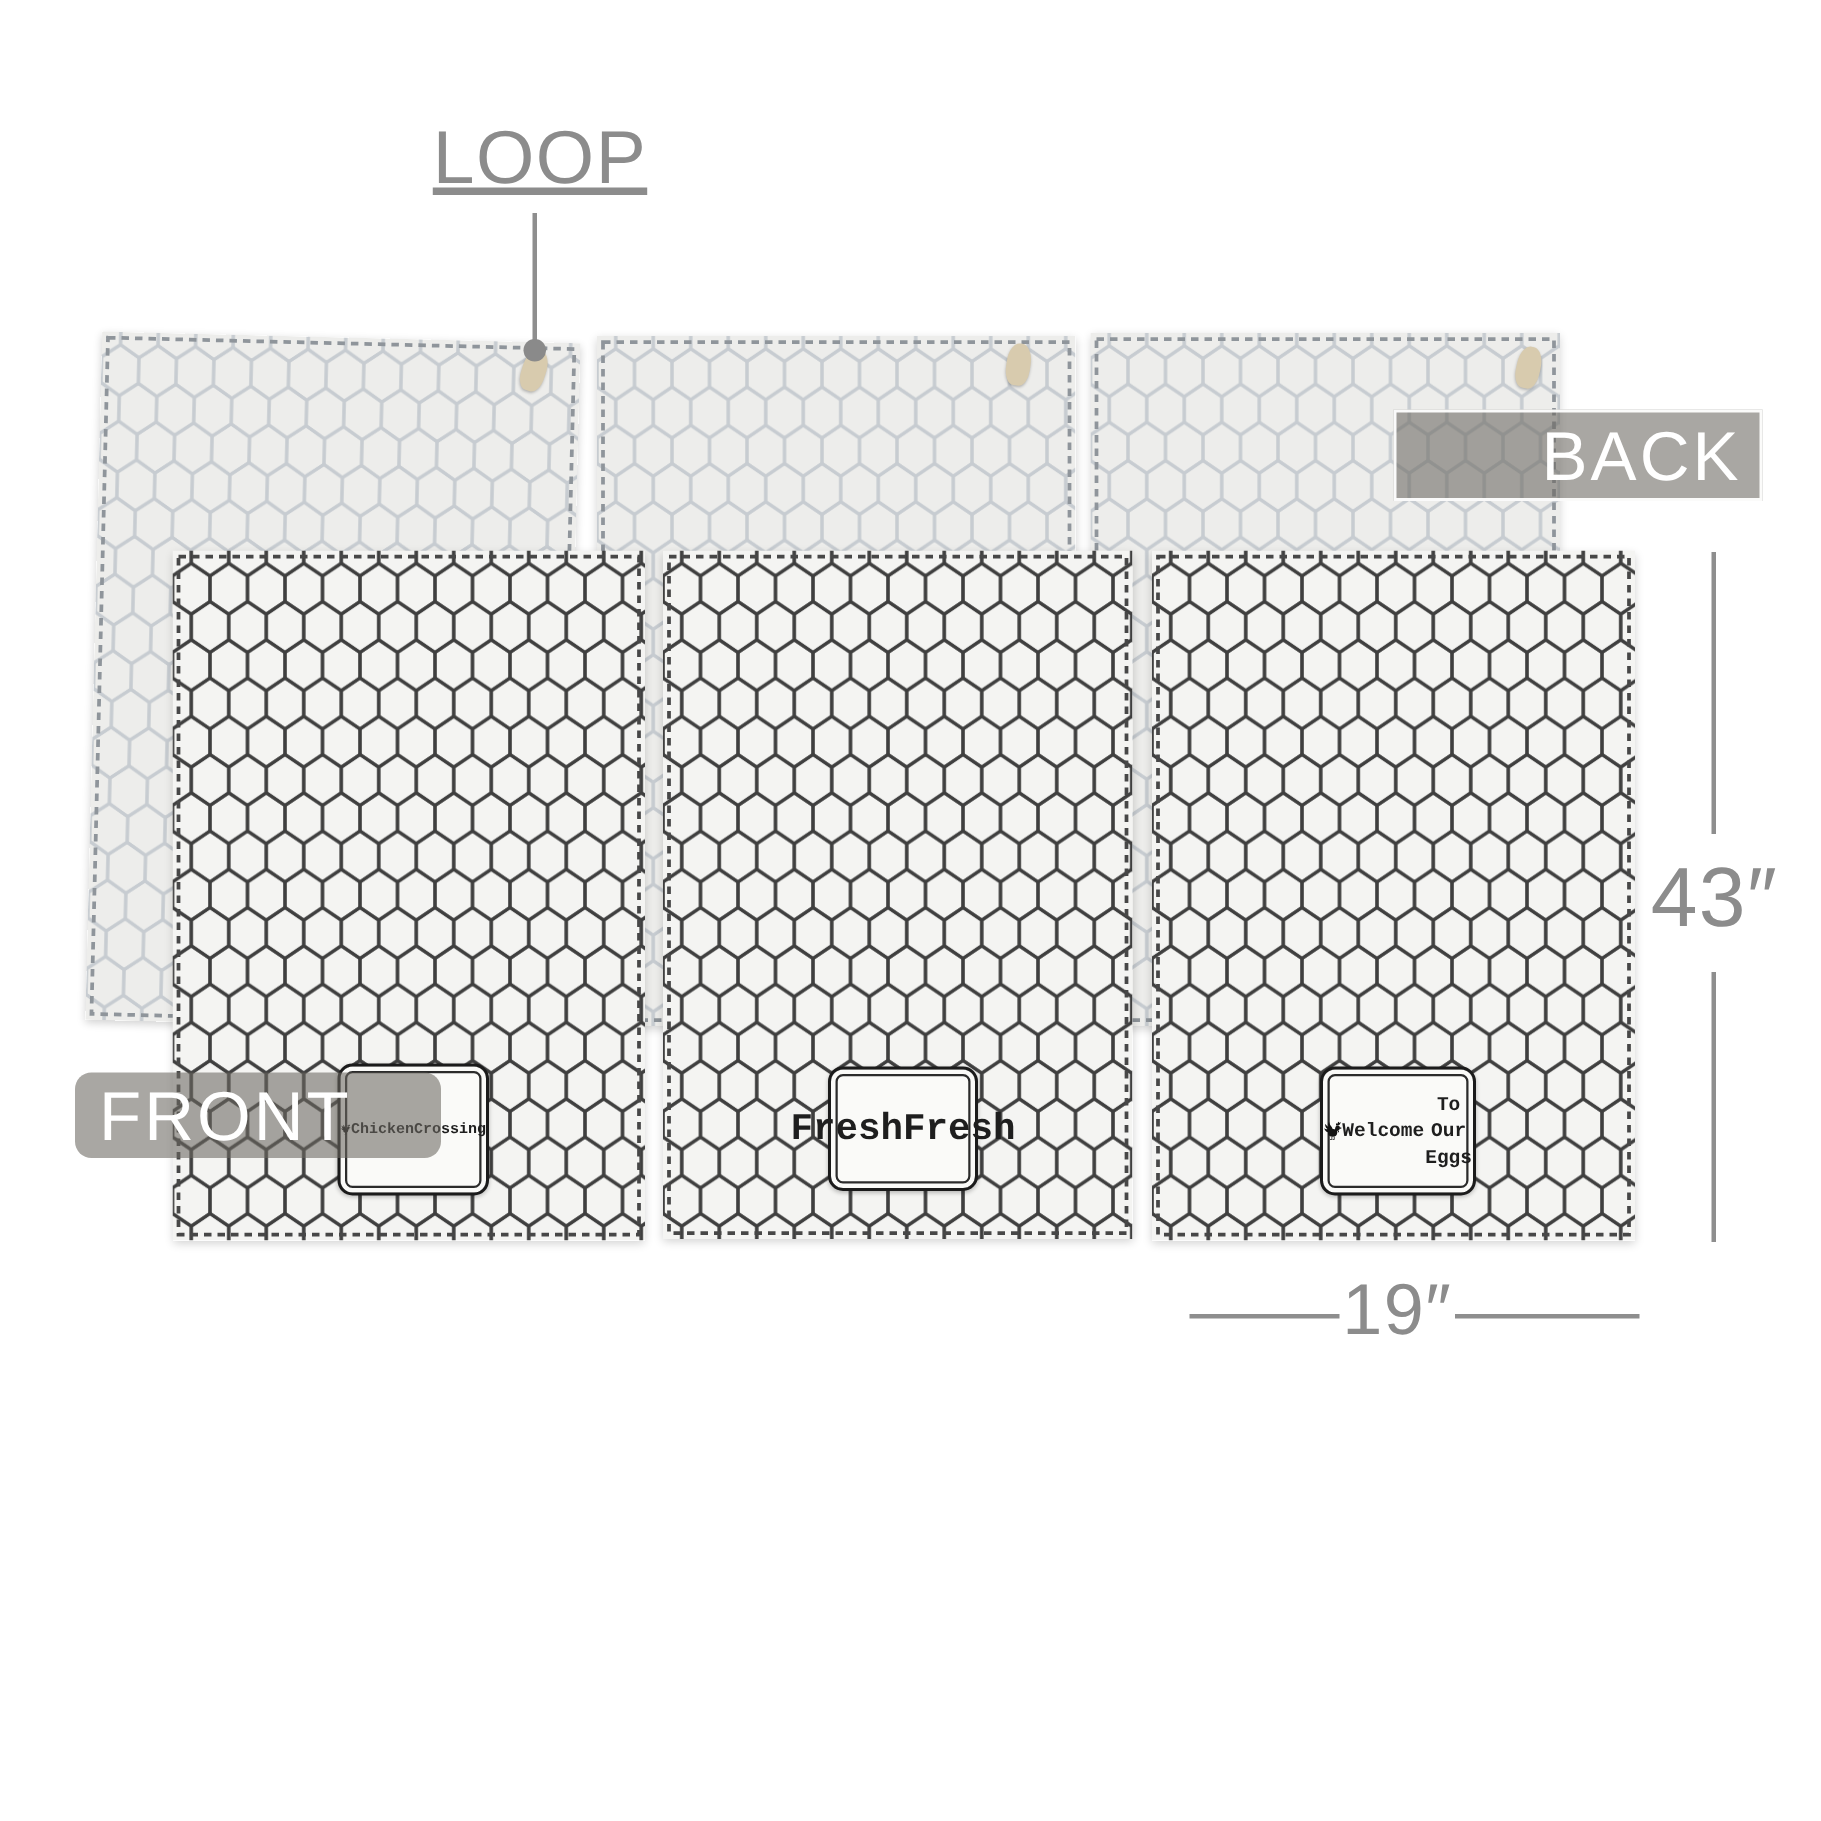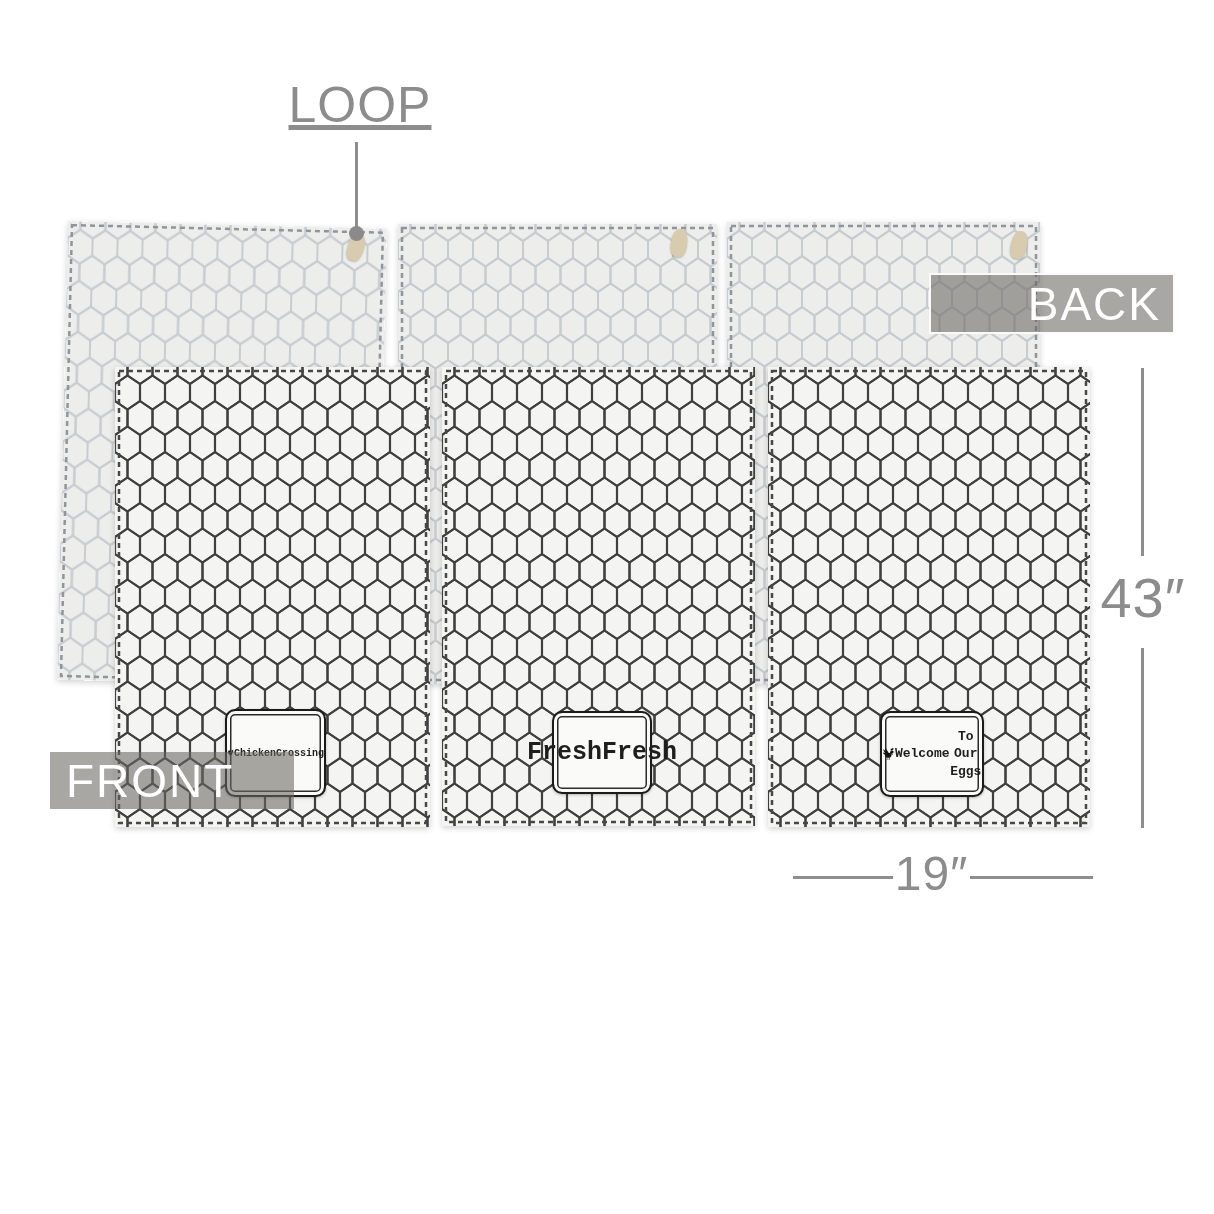--- a/index.html
+++ b/index.html
@@ -128,21 +128,21 @@
     <svg class="rooster" width="34" height="34">
         <use href="#rooster"></use>
       </svg>
     <span class="line">Welcome</span>
     <span class="line">To Our Eggs</span>
   </div>
 
   <div class="bar back" style="left:902px;top:273px;width:230px;height:57px;z-index:3;margin-left:27px;">
     <span>BACK</span>
   </div>
-  <div class="bar front" style="left:50px;top:752px;width:228px;height:57px;z-index:3;">
+  <div class="bar front" style="left:50px;top:715px;width:228px;height:57px;z-index:3;border-radius:11px;">
     <span>FRONT</span>
   </div>
 
   <div class="ann-text" style="left:280px;top:80px;width:160px;text-align:center;font-size:50px;z-index:4;text-decoration:underline;">LOOP</div>
   <div class="dim-line" style="left:355px;top:142px;width:3px;height:88px;z-index:4;"></div>
   <div class="pointer-dot" style="left:349px;top:226px;z-index:4;"></div>
 
   <div class="dim-line" style="left:1141px;top:368px;width:3px;height:188px;z-index:4;"></div>
   <div class="ann-text" style="left:1093px;top:570px;width:100px;text-align:center;font-size:56px;z-index:4;">43″</div>
   <div class="dim-line" style="left:1141px;top:648px;width:3px;height:180px;z-index:4;"></div>

